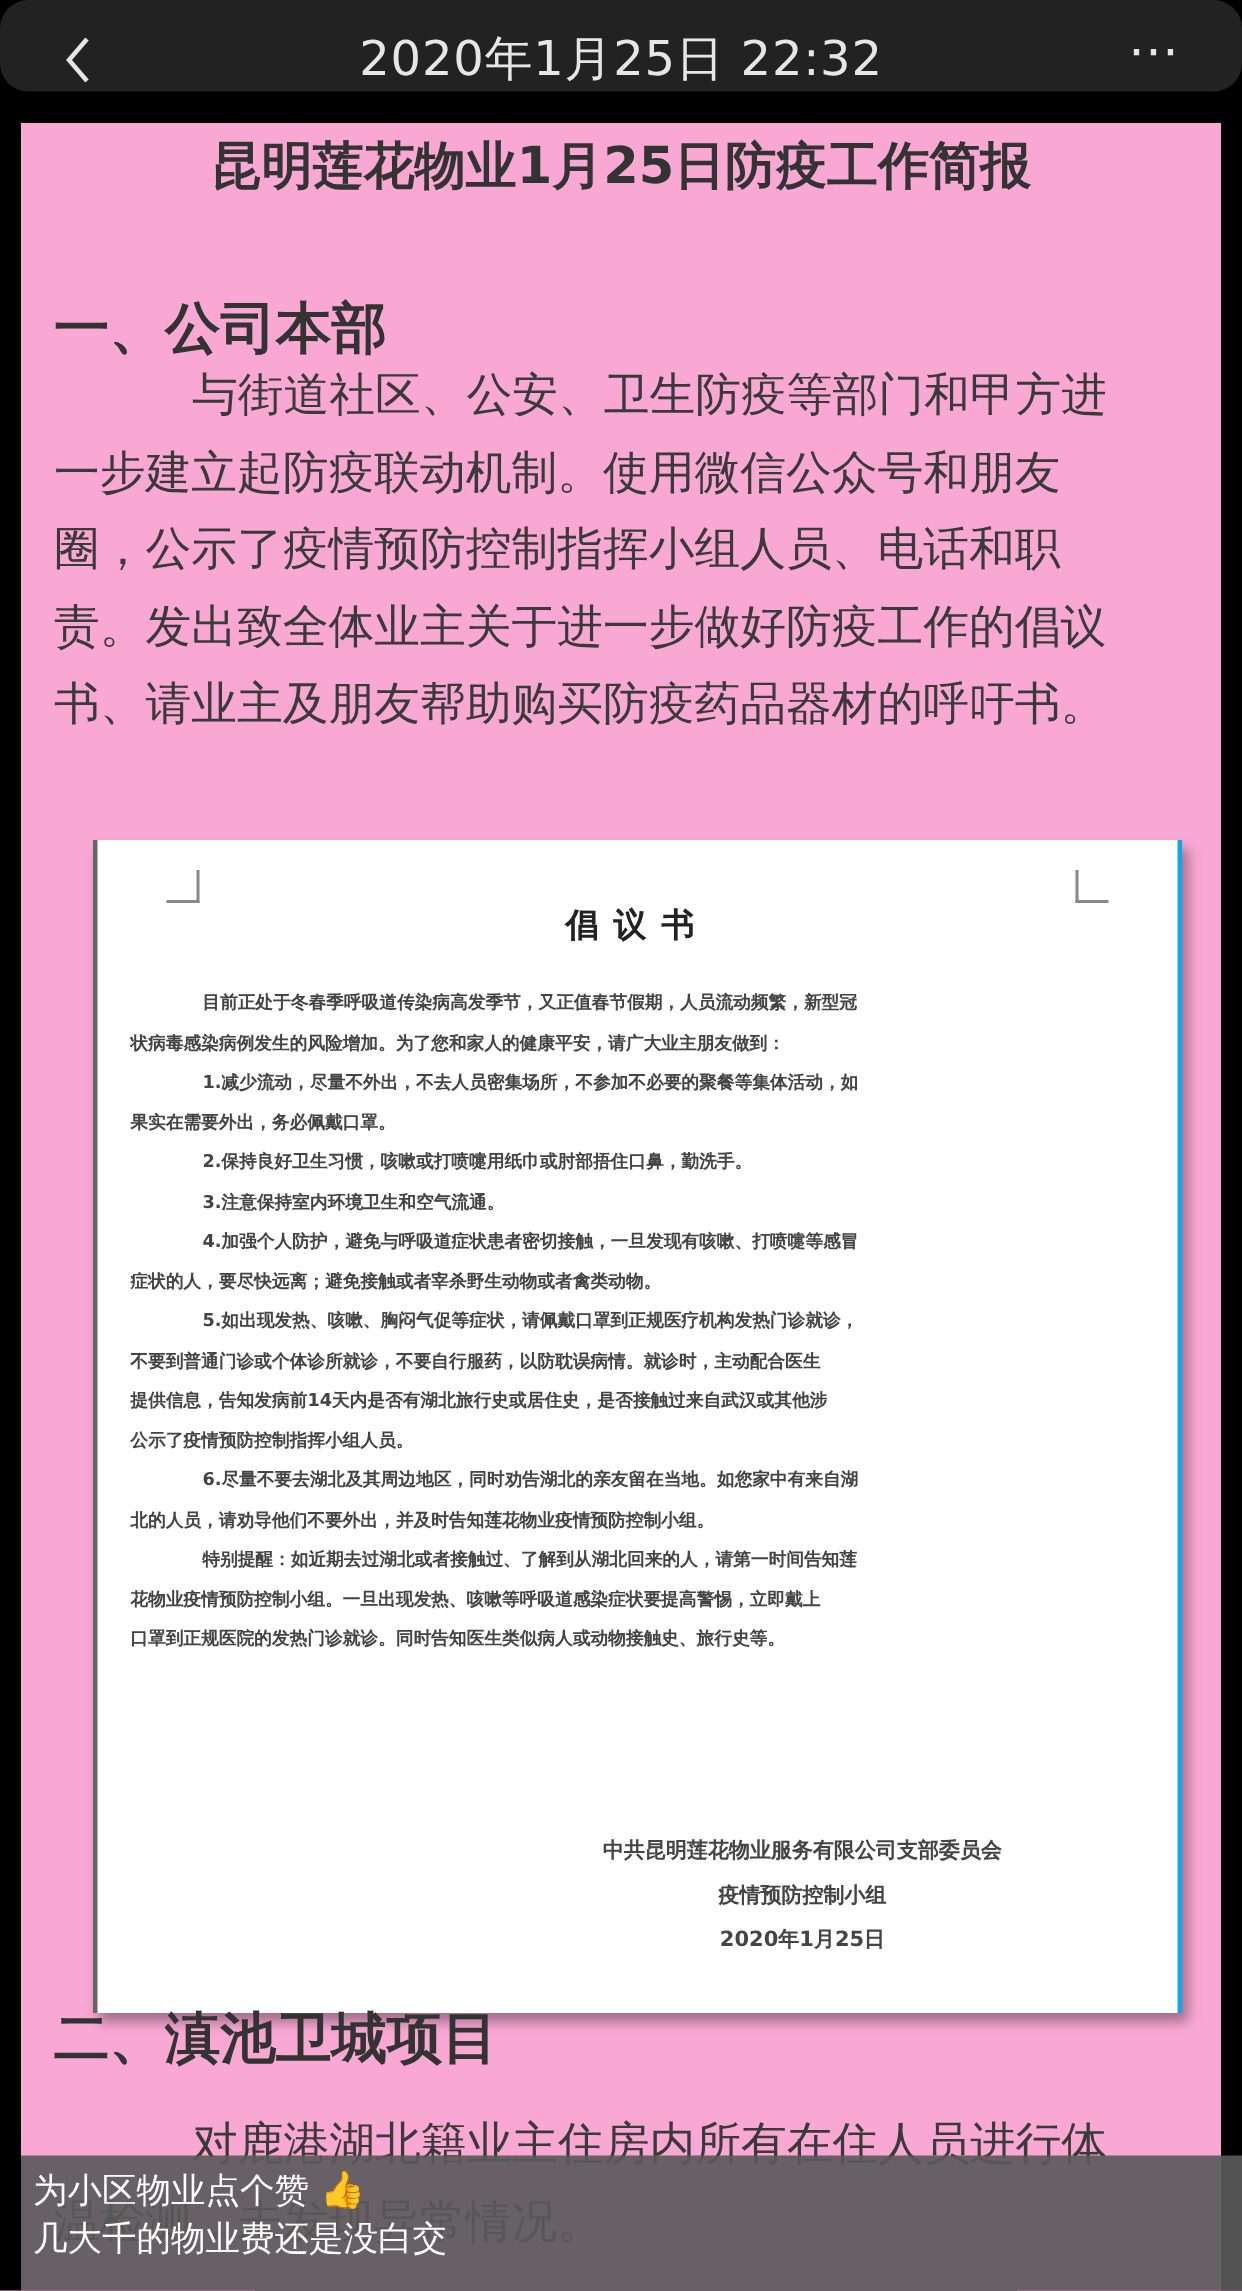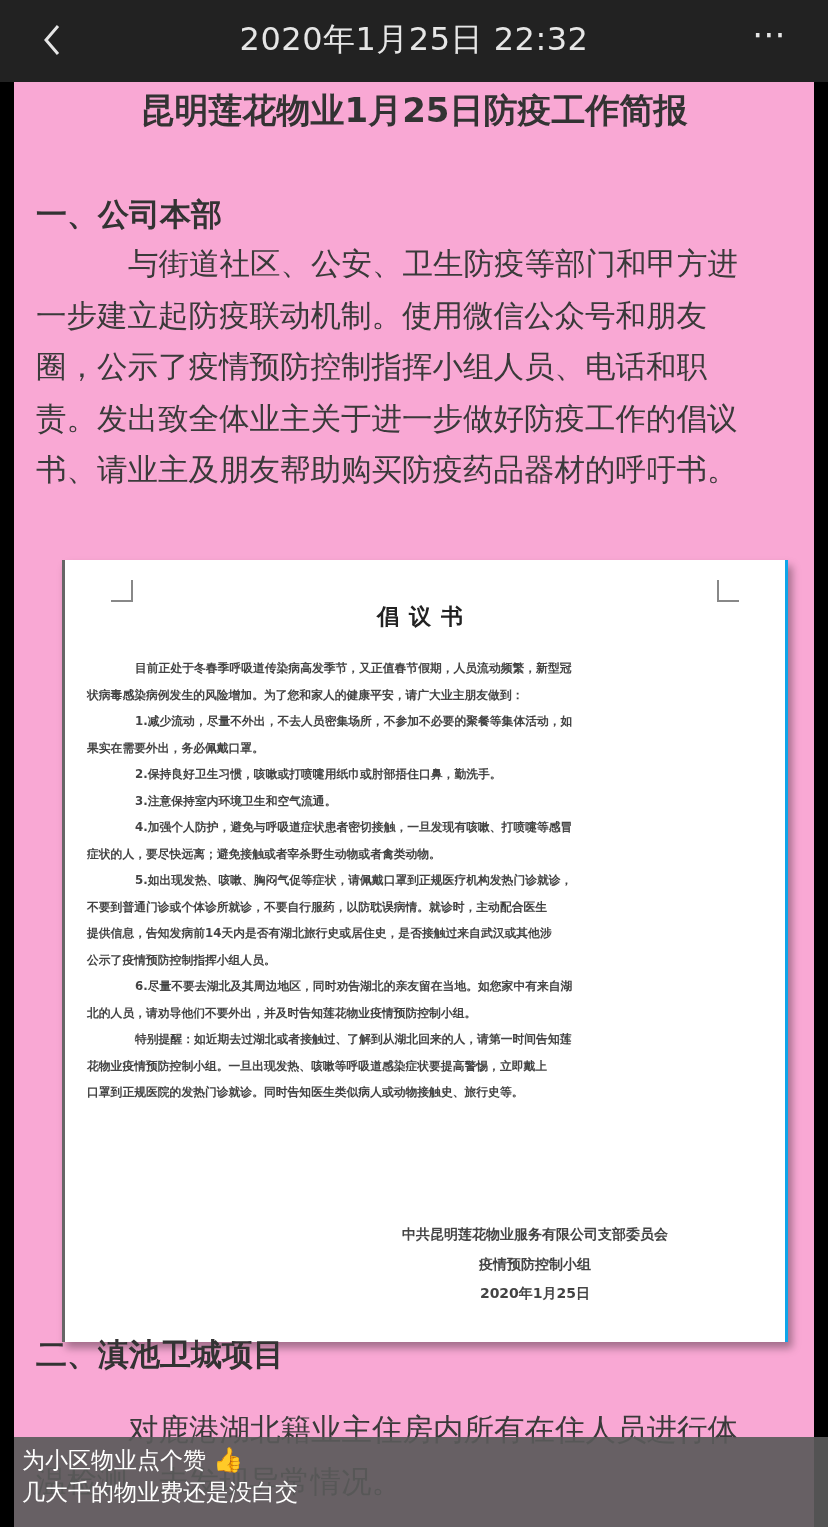--- a/index.html
+++ b/index.html
@@ -2,42 +2,42 @@
 <html><head>
 <meta charset="utf-8">
 <style>
   html, body { margin:0; padding:0; }
   body {
     width:828px; height:1527px; overflow:hidden; position:relative;
     background:#000;
     font-family:"DejaVu Sans","Liberation Sans",sans-serif;
   }
   .topbar {
-    position:absolute; left:0; top:0; width:828px; height:82px;
-    background:#222; color:#e8e8e8;
+    position:absolute; left:0; top:0; width:828px; height:61px;
+    background:#222; color:#e8e8e8;border-radius:19px;
   }
   .back {
     position:absolute; left:38px; top:20px; width:32px; height:40px; cursor:pointer;
   }
   .title {
     position:absolute; left:0; right:0; top:18px; text-align:center;
     font-size:32px; letter-spacing:0.5px; color:#e6e6e6;
   }
   .more {
     position:absolute; right:40px; top:14px; font-size:34px; letter-spacing:2px; color:#e6e6e6; cursor:pointer;
   }
   .page {
     position:absolute; left:14px; top:82px; width:800px; height:1445px;
     background:#f9a8d4; overflow:hidden;
   }
   .doc-title {
     position:absolute; left:0; right:0; top:6px; text-align:center;
     font-size:34px; font-weight:bold; color:#333;
   }
-  .h1 { position:absolute; left:22px; font-size:31px; font-weight:bold; color:#333; }
+  .h1 { position:absolute; left:22px; font-size:37px; font-weight:bold; color:#333; }
   .para {
     position:absolute; left:22px; width:770px;
     font-size:30.5px; line-height:51.5px; color:#3a3a3a;
   }
   .para .line { display:block; white-space:nowrap; }
   .indent { padding-left:92px; }
 
   .letter {
     position:absolute; left:48px; top:478px; width:720px; height:782px;
     background:#fff;

